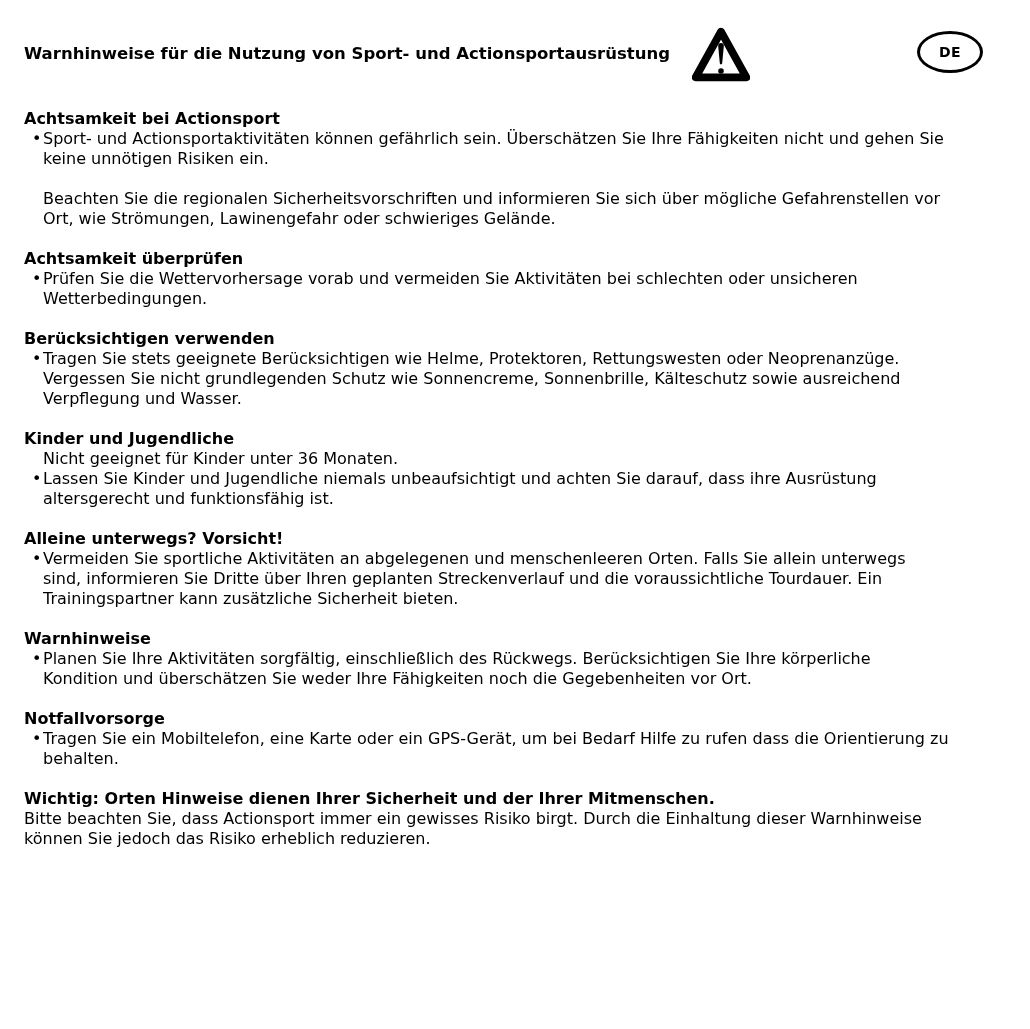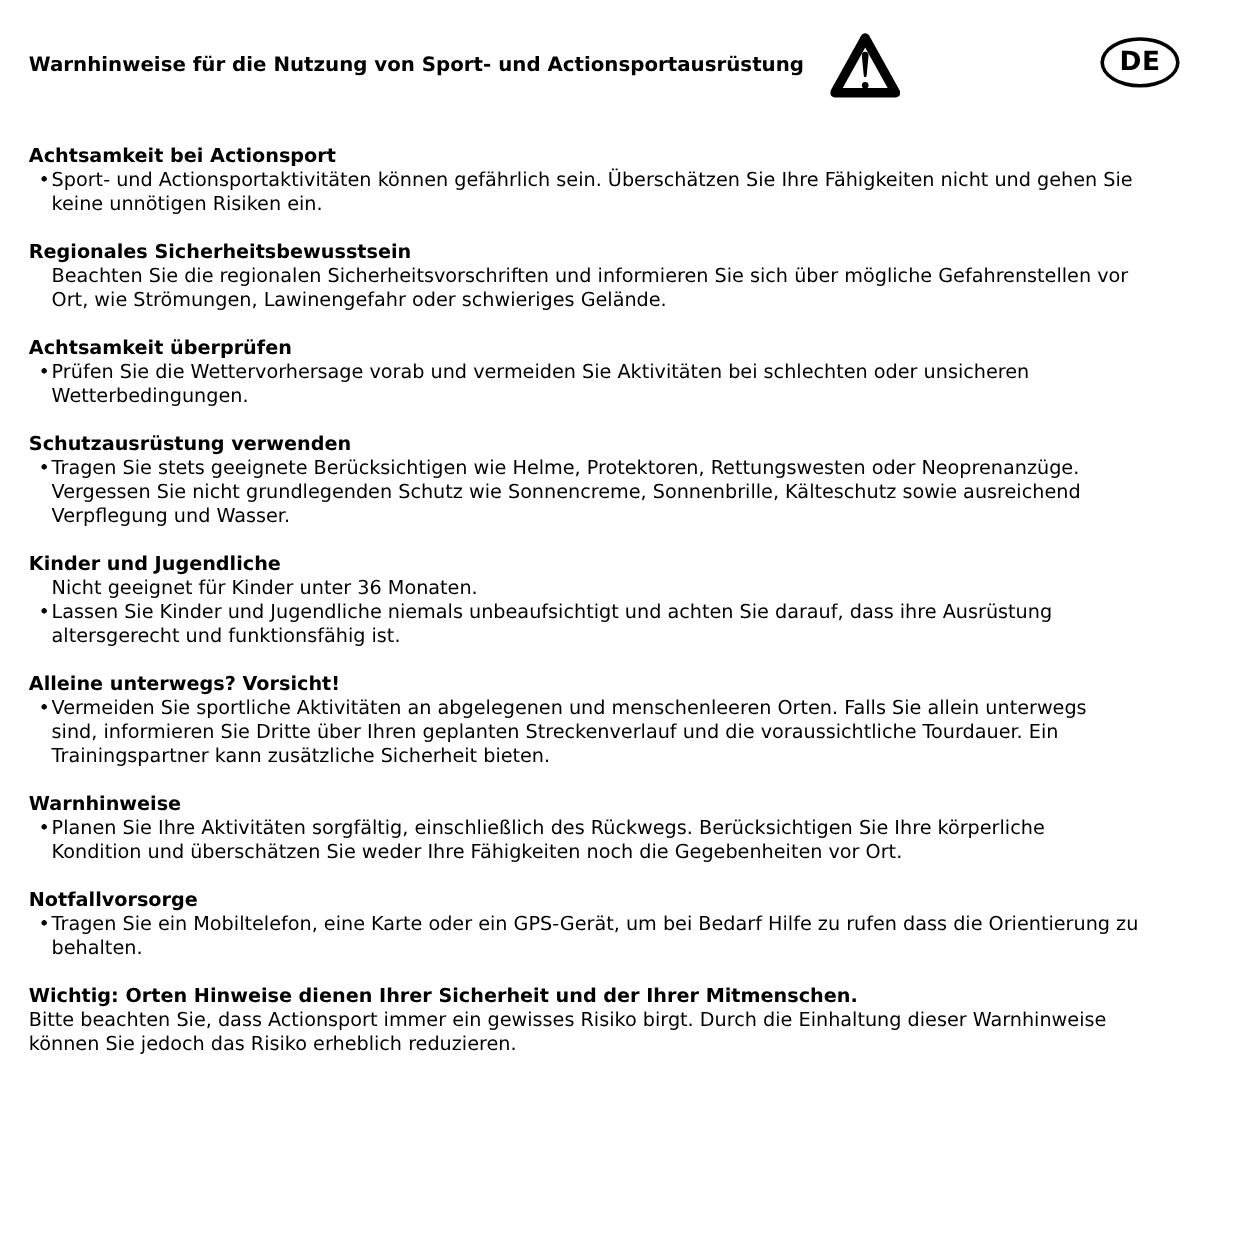--- a/index.html
+++ b/index.html
@@ -49,29 +49,29 @@
     top: 31px;
     width: 66px;
     height: 42px;
     box-sizing: border-box;
     border: 3.5px solid #000;
     border-radius: 50%;
     display: flex;
     align-items: center;
     justify-content: center;
     font-weight: 700;
-    font-size: 22px;
+    font-size: 14px;
     letter-spacing: 0.5px;
   }
   
   .main {
     margin: 0 24px;
   }
   .sec {
-    margin: 12px 0 20px 0;
+    margin: 1px 0 20px 0;
   }
   .sec-h {
     margin: 0;
     font-size: 16px;
     font-weight: 700;
     line-height: 20px;
     white-space: pre;
   }
   .item {
     position: relative;
@@ -127,41 +127,40 @@
     <section class="sec">
       <h2 class="sec-h">Achtsamkeit bei Actionsport</h2>
       <div class="item">
         <span class="bullet">•</span>
         <span class="item-text">Sport- und Actionsportaktivitäten können gefährlich sein. Überschätzen Sie Ihre Fähigkeiten nicht und gehen Sie
 keine unnötigen Risiken ein.</span>
       </div>
     </section>
 
     <section class="sec">
-      <h2 class="sec-h">Regionales Sicherheitsbewusstsein</h2>
       <div class="item">
         <span class="item-text">Beachten Sie die regionalen Sicherheitsvorschriften und informieren Sie sich über mögliche Gefahrenstellen vor
 Ort, wie Strömungen, Lawinengefahr oder schwieriges Gelände.</span>
       </div>
     </section>
 
     <section class="sec">
       <h2 class="sec-h">Achtsamkeit überprüfen</h2>
       <div class="item">
         <span class="bullet">•</span>
         <span class="item-text">Prüfen Sie die Wettervorhersage vorab und vermeiden Sie Aktivitäten bei schlechten oder unsicheren
 Wetterbedingungen.</span>
       </div>
     </section>
 
     <section class="sec">
     </section>
 
     <section class="sec">
-      <h2 class="sec-h">Schutzausrüstung verwenden</h2>
+      <h2 class="sec-h">Berücksichtigen verwenden</h2>
       <div class="item">
         <span class="bullet">•</span>
         <span class="item-text">Tragen Sie stets geeignete Berücksichtigen wie Helme, Protektoren, Rettungswesten oder Neoprenanzüge.
 Vergessen Sie nicht grundlegenden Schutz wie Sonnencreme, Sonnenbrille, Kälteschutz sowie ausreichend
 Verpflegung und Wasser.</span>
       </div>
     </section>
 
     <section class="sec">
       <h2 class="sec-h">Kinder und Jugendliche</h2>

